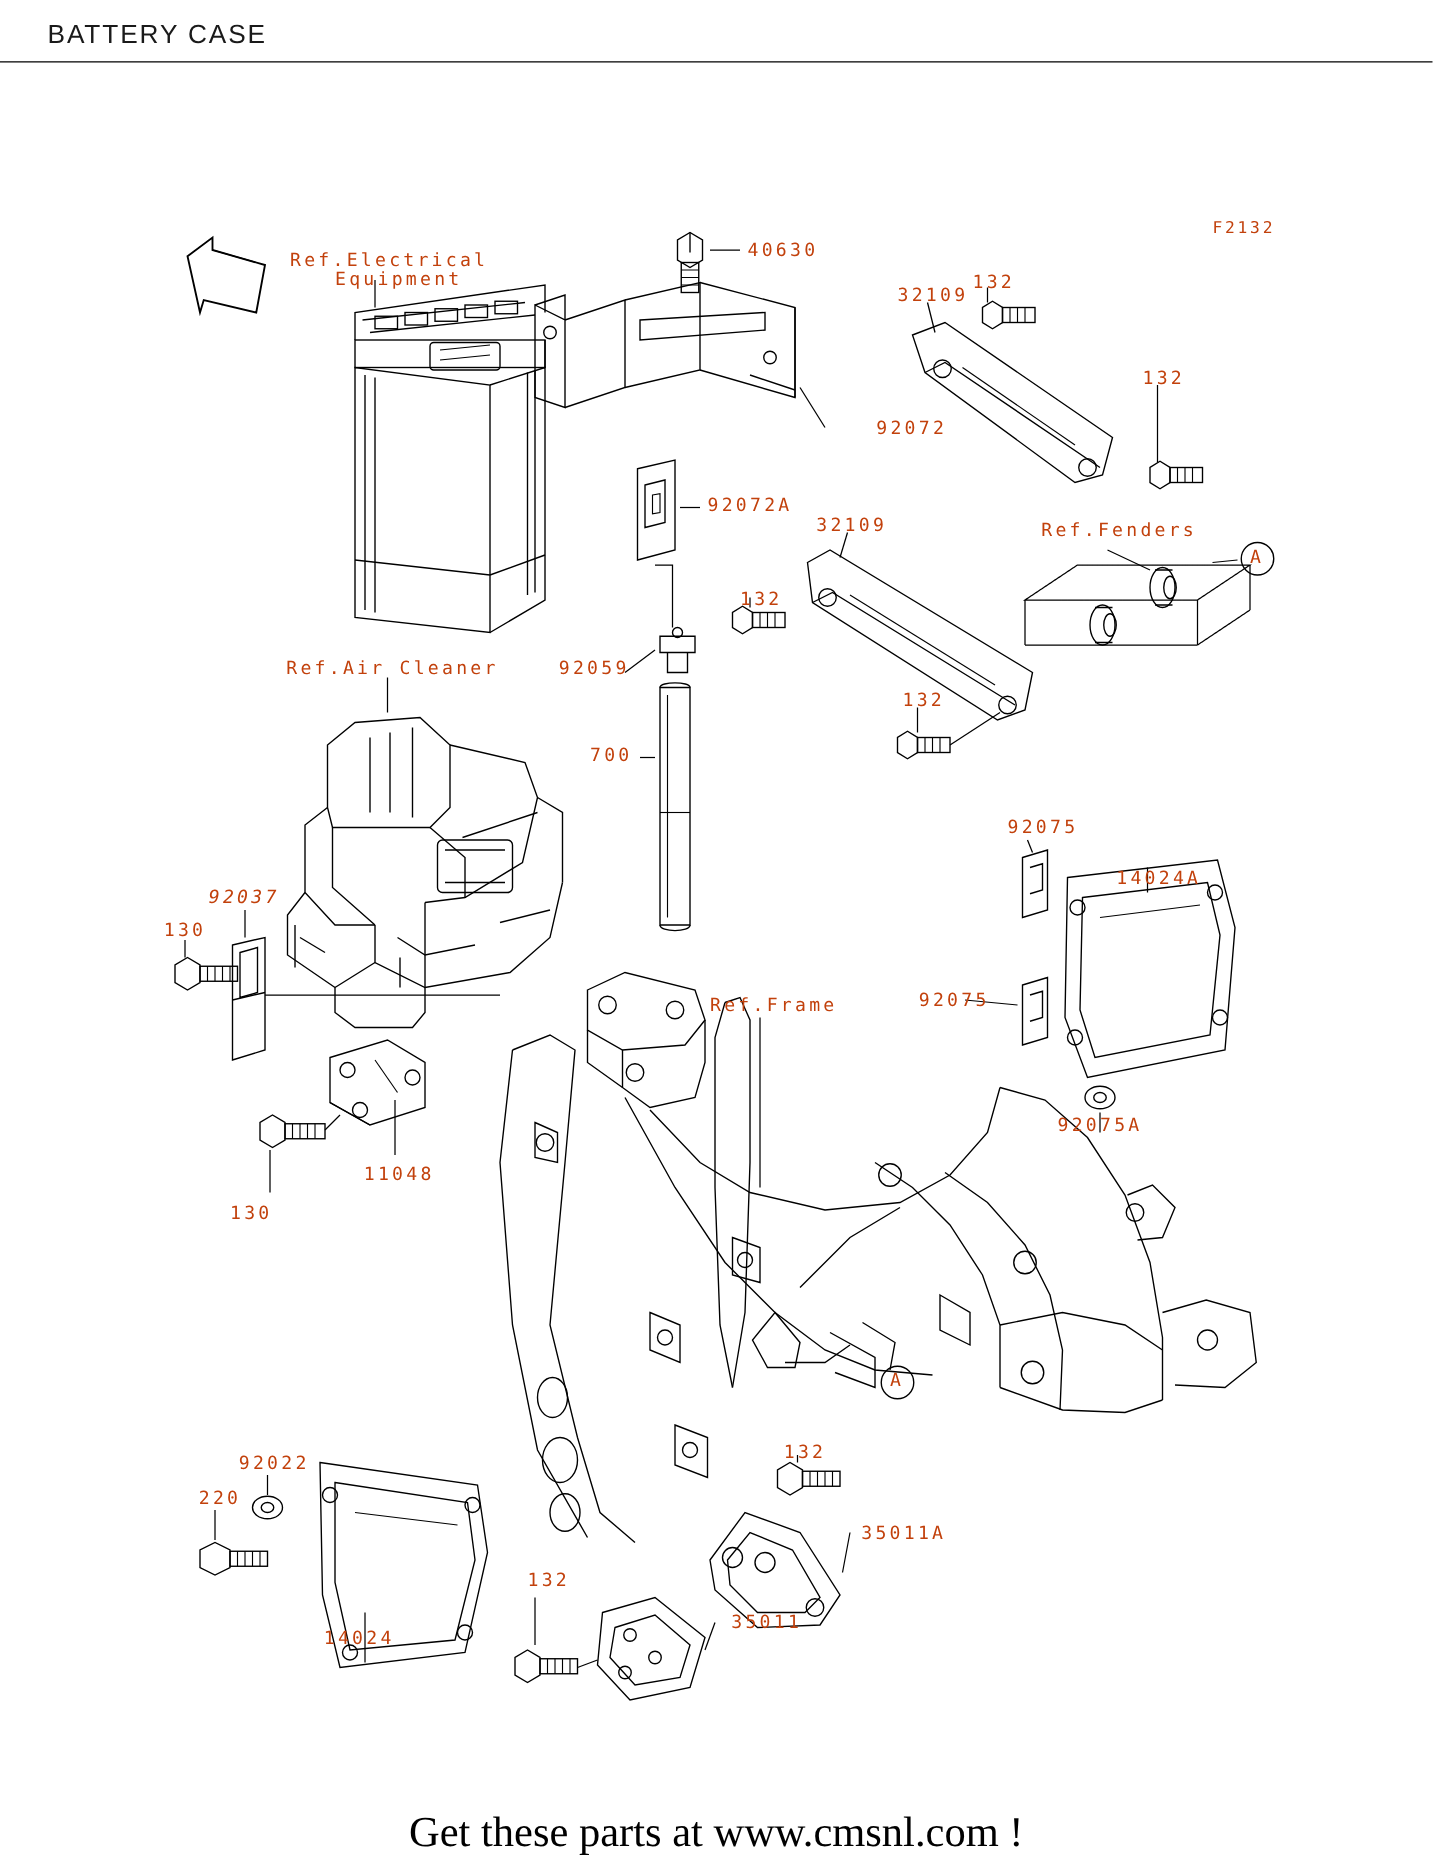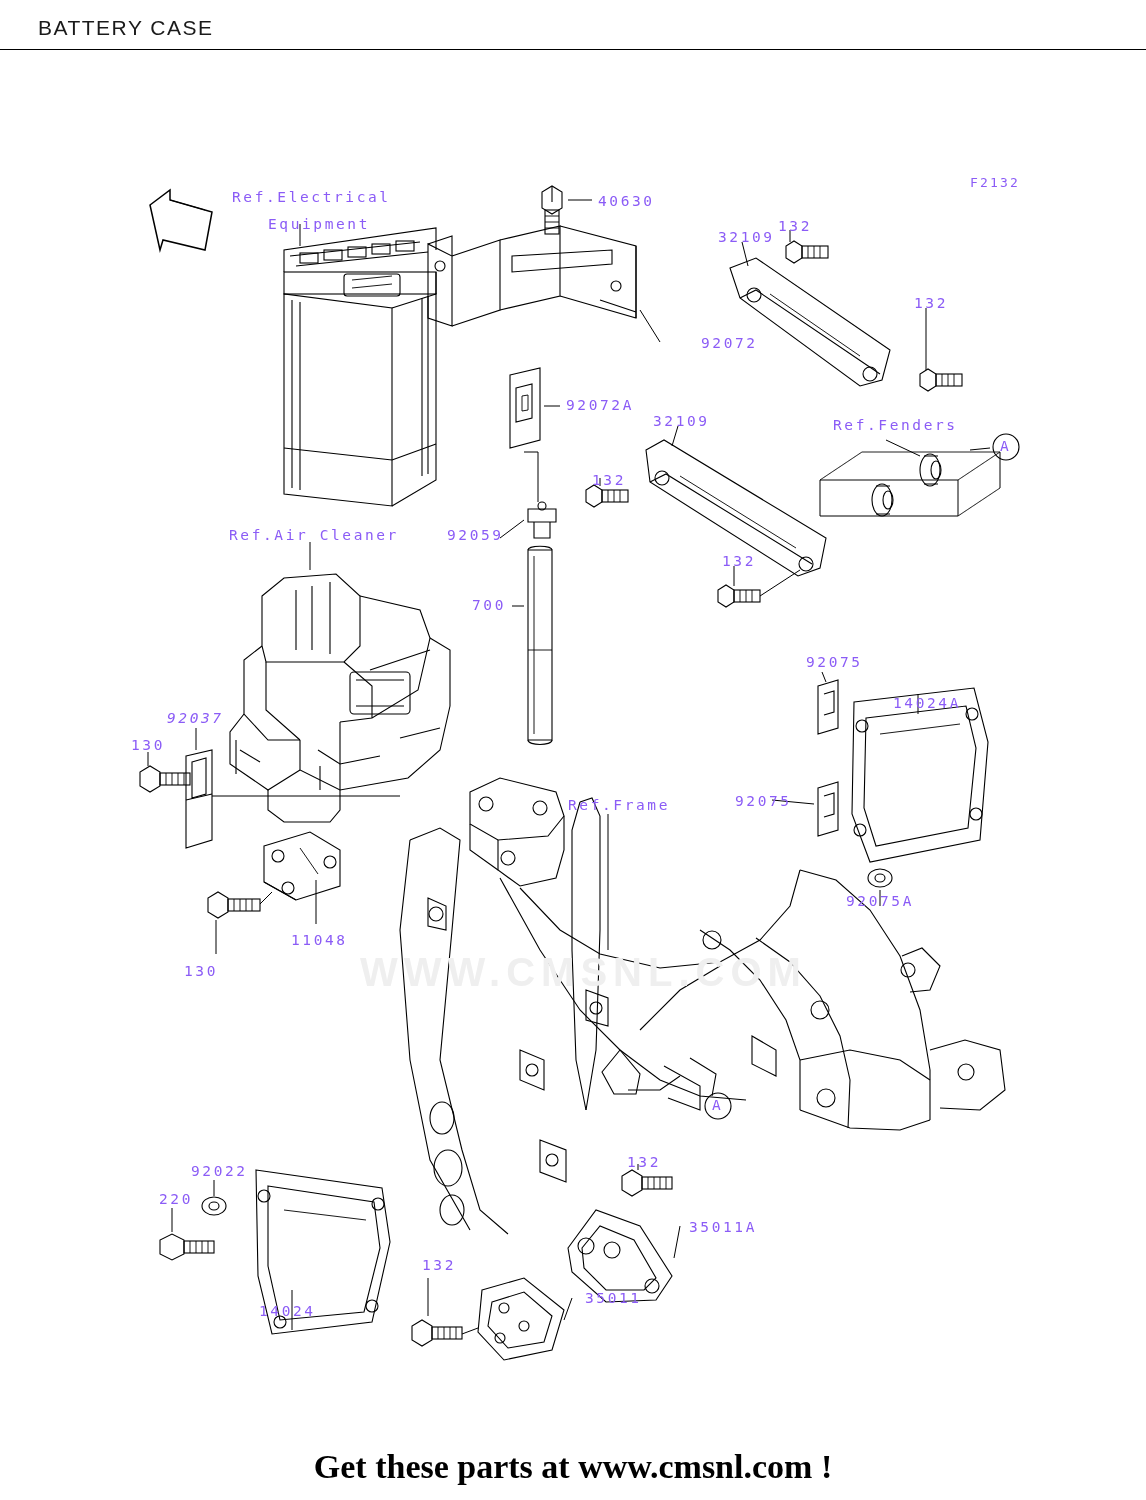--- a/index.html
+++ b/index.html
@@ -37,35 +37,35 @@
     left: 0;
     top: 50px;
     width: 1146px;
     height: 1390px;
   }
   .lbl {
     position: absolute;
     font-family: "DejaVu Sans Mono", monospace;
     font-size: 14.5px;
     letter-spacing: 2.6px;
-    color: #8b5cf6;
+    color: #c2410c;
     white-space: nowrap;
   }
   .lbl.small {
     font-size: 13px;
     letter-spacing: 2.2px;
   }
   .footer {
     position: absolute;
     left: 0;
     top: 1448px;
     width: 1146px;
     text-align: center;
     font-family: "Liberation Serif", serif;
-    font-weight: bold;
+    font-weight: normal;
     font-size: 34px;
     color: #000;
   }
   .wm {
     position: absolute;
     color: #efefef;
     font-family: "Liberation Sans", sans-serif;
     font-weight: bold;
     pointer-events: none;
     user-select: none;
@@ -90,21 +90,20 @@
   .dash { stroke: #000; stroke-width: 1; fill: none; stroke-dasharray: 1 0; }
 </style>
 </head>
 <body>
 
 <div id="page-title">BATTERY CASE</div>
 <div class="hrule"></div>
 
 <div id="diagram">
 
-  <div class="wm" id="wm-url">WWW.CMSNL.COM</div>
 
   <svg width="1146" height="1390" viewBox="0 0 1146 1390">
 
     <g>
       <path class="ln2" d="M150 155 L170 140 L170 150 L212 162 L205 200 L163 190 L160 200 Z"></path>
       <path class="thin" d="M170 150 L205 160"></path>
     </g>
 
     <g>
       <path class="ln" d="M284 222 L284 200 L436 178 L436 200"></path>
@@ -425,21 +424,21 @@
 
     <g>
       <path class="ln" d="M412 1276 L412 1290 L422 1296 L432 1290 L432 1276 L422 1270 Z"></path>
       <rect class="ln" x="432" y="1277" width="30" height="12"></rect>
       <path class="thin" d="M438 1277 L438 1289 M444 1277 L444 1289 M450 1277 L450 1289 M456 1277 L456 1289"></path>
     </g>
     <path class="lead" d="M428 1228 L428 1266"></path>
     <path class="lead" d="M462 1284 L478 1278"></path>
   </svg>
 
-  <div class="lbl" style="left:232px; top:139px;">Ref.Electrical</div>
+  <div class="lbl" style="left:232px; top:151px;">Ref.Electrical</div>
   <div class="lbl" style="left:268px; top:166px;">Equipment</div>
   <div class="lbl" style="left:598px; top:143px;">40630</div>
   <div class="lbl" style="left:718px; top:179px;">32109</div>
   <div class="lbl" style="left:778px; top:168px;">132</div>
   <div class="lbl" style="left:914px; top:245px;">132</div>
   <div class="lbl" style="left:667px; top:285px;margin-left:34px;">92072</div>
   <div class="lbl" style="left:566px; top:347px;">92072A</div>
   <div class="lbl" style="left:653px; top:363px;">32109</div>
   <div class="lbl" style="left:833px; top:367px;">Ref.Fenders</div>
   <div class="lbl" style="left:592px; top:422px;">132</div>

